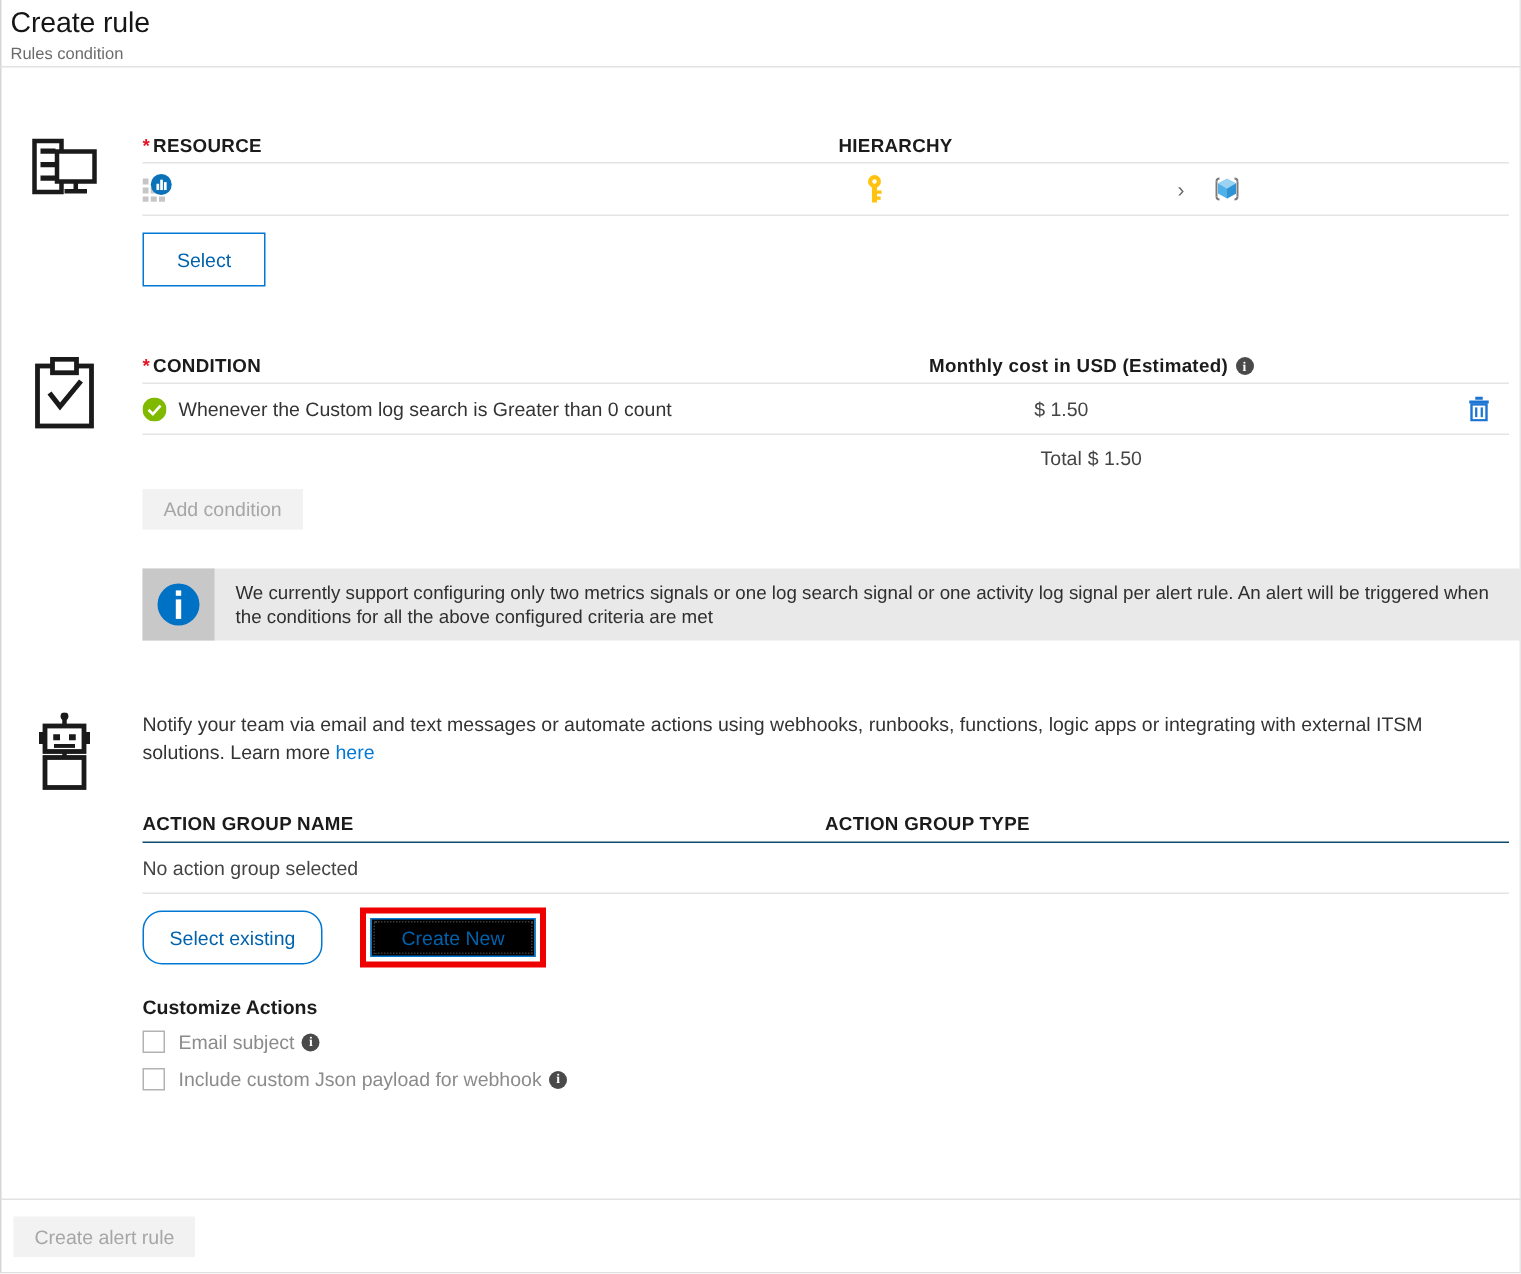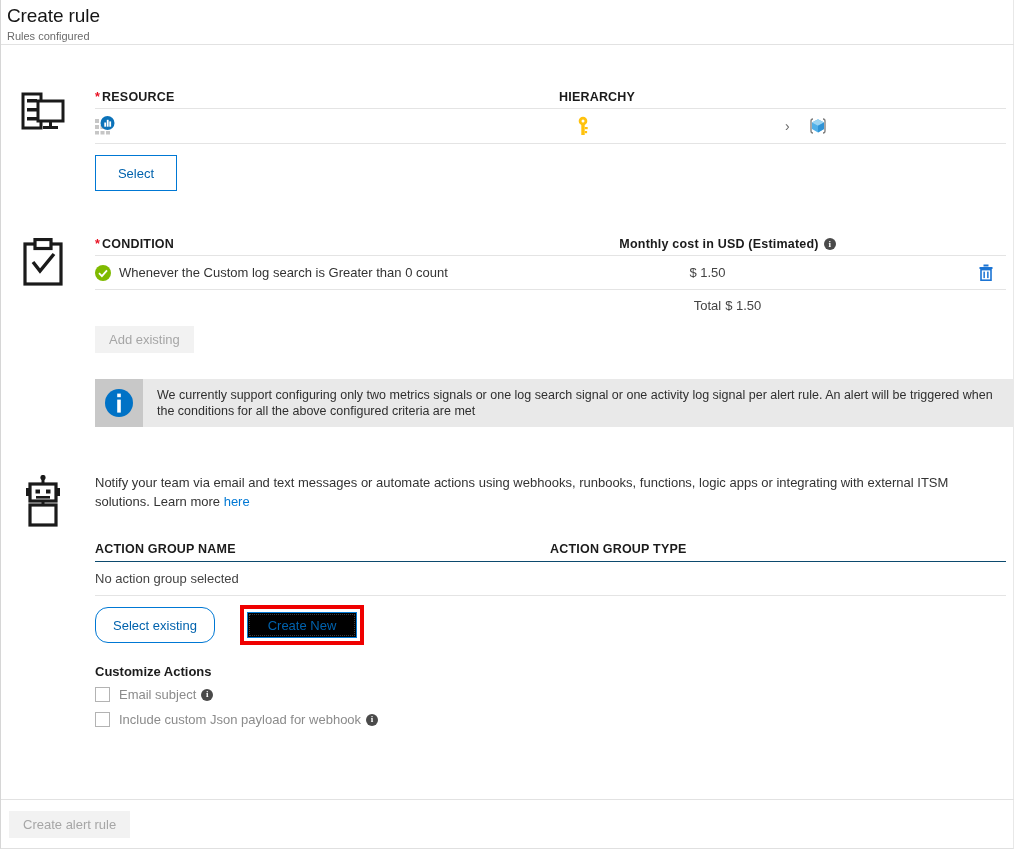--- a/index.html
+++ b/index.html
@@ -324,21 +324,21 @@
   }
   svg { display: block; }
 </style>
 </head>
 <body>
 
 <div class="page">
 
   <div class="header">
     <div class="header-title">Create rule</div>
-    <div class="header-sub">Rules configured</div>
+    <div class="header-sub">Rules condition</div>
   </div>
 
   <div class="section" style="top:86px;">
 
     <div class="sec-icon" style="top:6px;">
       <svg width="44" height="42" viewBox="0 0 44 42">
         <rect x="2" y="2" width="18" height="34" fill="none" stroke="#1a1a1a" stroke-width="3"></rect>
         <rect x="6" y="7" width="10" height="3.5" fill="#1a1a1a"></rect>
         <rect x="6" y="16" width="10" height="3.5" fill="#1a1a1a"></rect>
         <rect x="6" y="25" width="10" height="3.5" fill="#1a1a1a"></rect>
@@ -458,21 +458,21 @@
       </div>
 
       <div class="total-row">
         <div class="total-spacer"></div>
         <div class="total-val">
           <span class="tl">Total</span><span>$ 1.50</span>
         </div>
       </div>
 
       <div style="margin-top:6px;">
-        <button class="btn-disabled">Add existing</button>
+        <button class="btn-disabled">Add condition</button>
       </div>
 
       <div class="info-banner" style="margin-top:26px;">
         <div class="info-ico-wrap">
           <svg width="32" height="32" viewBox="0 0 32 32">
             <circle cx="16" cy="16" r="14" fill="#0072c6"></circle>
             <rect x="14.2" y="6.6" width="3.6" height="3.6" fill="#ffffff"></rect>
             <rect x="14.2" y="12.6" width="3.6" height="13" fill="#ffffff"></rect>
           </svg>
         </div>

